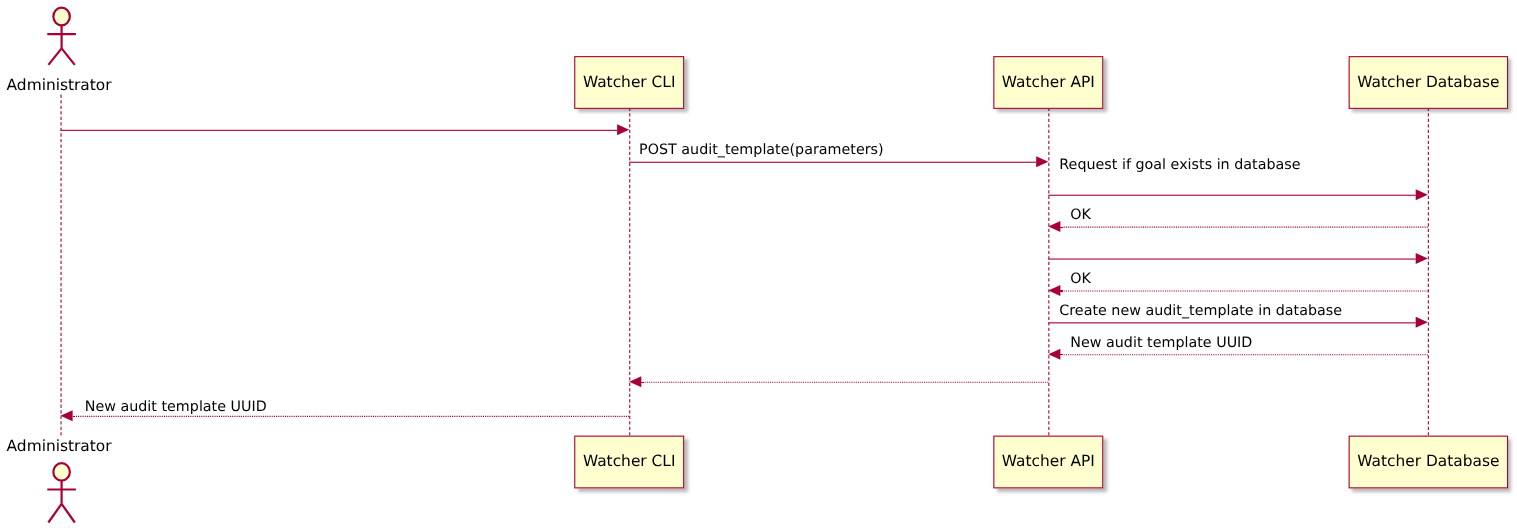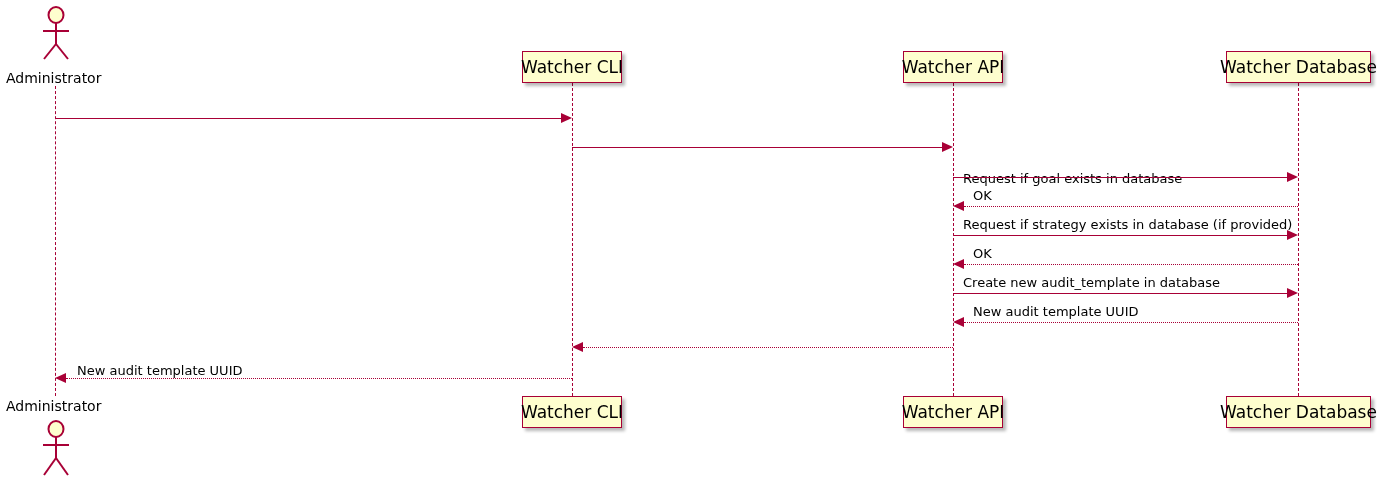--- a/index.html
+++ b/index.html
@@ -27,22 +27,22 @@
   
   .participant {
     position: absolute;
     box-sizing: border-box;
     background: #FEFECE;
     border: 1.5px solid #A80036;
     box-shadow: 3px 3px 3px rgba(0,0,0,0.28);
     display: flex;
     align-items: center;
     justify-content: center;
-    height: 32px;
-    font-size: 17px;
+    height: 48px;
+    font-size: 14px;
     color: #000000;
     white-space: nowrap;
     line-height: 1;
   }
   
   .actor-fig {
     position: absolute;
     width: 40px;
     height: 56px;
   }
@@ -112,32 +112,32 @@
   <div class="participant" style="left:903px; top:51px; width:100px;">
     <span>Watcher API</span>
   </div>
   <div class="participant" style="left:1226px; top:51px; width:145px;">
     <span>Watcher Database</span>
   </div>
 
   <div class="msg-line" style="left:55px; top:118px; width:506px;"></div>
   <div class="arrow-head right" style="left:561px; top:113px;"></div>
 
+  <div class="msg-label" style="left:581px; top:130px;">POST audit_template(parameters)</div>
   <div class="msg-line" style="left:572px; top:147px; width:370px;"></div>
   <div class="arrow-head right" style="left:942px; top:142px;"></div>
 
-  <div class="msg-label" style="left:963px; top:172px;">Request if goal exists in database</div>
+  <div class="msg-label" style="left:963px; top:144px;">Request if goal exists in database</div>
   <div class="msg-line" style="left:953px; top:177px; width:334px;"></div>
   <div class="arrow-head right" style="left:1287px; top:172px;"></div>
 
   <div class="msg-label" style="left:973px; top:189px;">OK</div>
   <div class="msg-line dotted" style="left:964px; top:206px; width:334px;"></div>
   <div class="arrow-head left" style="left:953px; top:201px;"></div>
 
-  <div class="msg-label" style="left:963px; top:218px;">Request if strategy exists in database (if provided)</div>
   <div class="msg-line" style="left:953px; top:235px; width:334px;"></div>
   <div class="arrow-head right" style="left:1287px; top:230px;"></div>
 
   <div class="msg-label" style="left:973px; top:247px;">OK</div>
   <div class="msg-line dotted" style="left:964px; top:264px; width:334px;"></div>
   <div class="arrow-head left" style="left:953px; top:259px;"></div>
 
   <div class="msg-label" style="left:963px; top:276px;">Create new audit_template in database</div>
   <div class="msg-line" style="left:953px; top:293px; width:334px;"></div>
   <div class="arrow-head right" style="left:1287px; top:288px;"></div>

